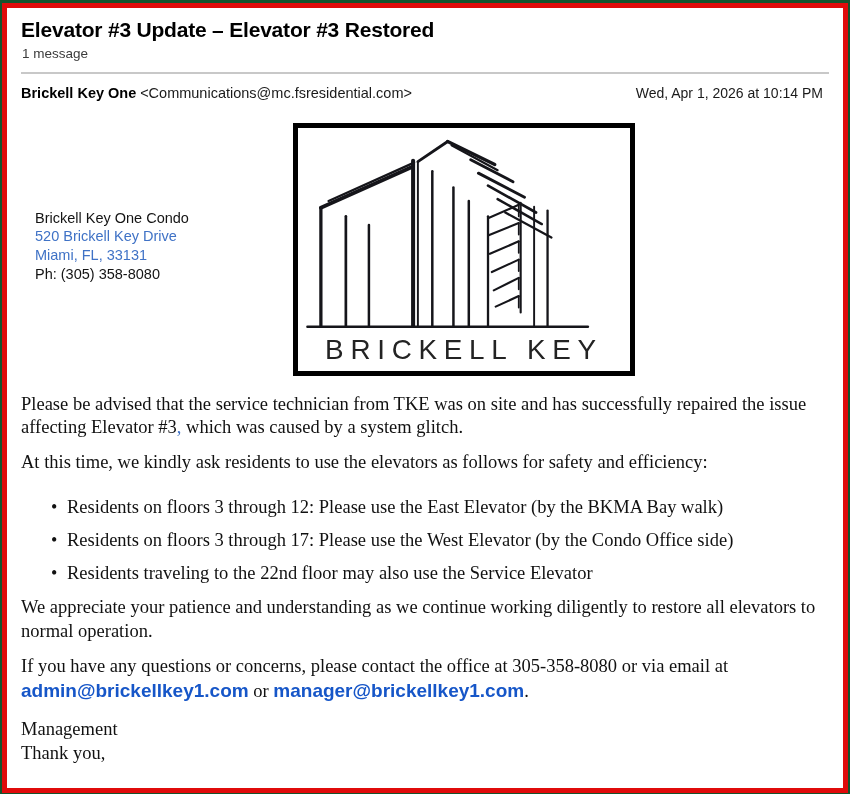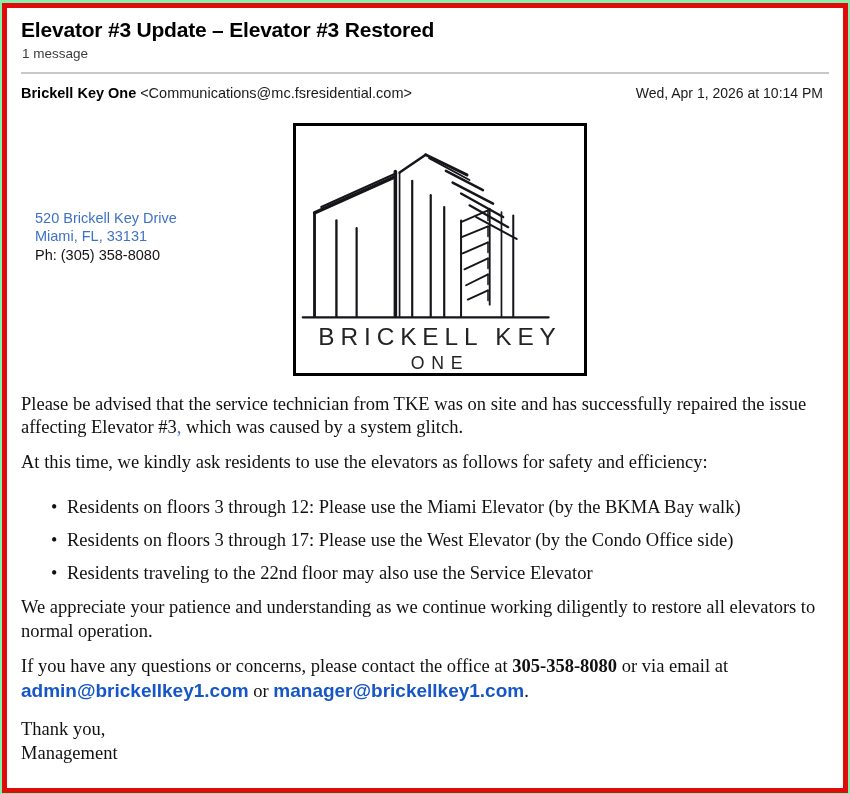--- a/index.html
+++ b/index.html
@@ -12,21 +12,21 @@
     height: 794px;
     overflow: hidden;
     font-family: "Liberation Sans", sans-serif;
   }
 
   .page {
     box-sizing: border-box;
     width: 850px;
     height: 794px;
     padding: 3px 2px 1px 2px;
-    background: #86efac;
+    background: #14532d;
   }
 
   .frame {
     box-sizing: border-box;
     width: 100%;
     height: 100%;
     border: 5px solid #e00b0b;
     background: #ffffff;
     padding: 0;
     position: relative;
@@ -95,23 +95,23 @@
   
   .logo-area {
     position: relative;
     height: 262px;
     margin-top: 22px;
   }
   .logo-box {
     position: absolute;
     left: 272px;
     top: 0px;
-    width: 294px;
+    width: 342px;
     height: 253px;
-    border: 3px solid #000000;
+    border: 5px solid #000000;
     background: #ffffff;
     box-sizing: border-box;
   }
   .logo-svg {
     display: block;
     width: 100%;
     height: 100%;
   }
   .address-block {
     position: absolute;
@@ -169,21 +169,21 @@
     color: #111111;
   }
 
   .mail-link {
     color: #1656c8;
     font-family: "Liberation Sans", sans-serif;
     font-weight: bold;
     font-size: 19px;
   }
   .phone-bold {
-    font-weight: bold;
+    font-weight: normal;
   }
   .signoff {
     font-family: "Liberation Serif", serif;
     font-size: 18.5px;
     line-height: 1.3;
     color: #111111;
     margin-top: 14px;
   }
   .signoff div { white-space: nowrap; }
 </style>
@@ -203,20 +203,21 @@
         <div class="sender-left">
           <span class="sender-name">Brickell Key One</span>
           <span class="sender-email">&lt;Communications@mc.fsresidential.com&gt;</span>
         </div>
         <div class="sender-date">Wed, Apr 1, 2026 at 10:14 PM</div>
       </div>
 
       <div class="logo-area">
 
         <div class="address-block">
+          <div>Brickell Key One Condo</div>
           <div class="addr-link">520 Brickell Key Drive</div>
           <div class="addr-link">Miami, FL, 33131</div>
           <div>Ph: (305) 358-8080</div>
         </div>
 
         <div class="logo-box">
           <svg class="logo-svg" viewBox="0 0 342 253" preserveAspectRatio="xMidYMid meet">
             <g fill="none" stroke="#15151a" stroke-linecap="round">
 
               <path d="M22 83 L118 40" stroke-width="4"></path>
@@ -272,35 +273,35 @@
       </div>
 
       <div class="body-copy">
 
         <p><span>Please be advised that the service technician from TKE was on site and has successfully repaired the issue affecting Elevator #3</span><span class="comma-blue">,</span><span> which was caused by a system glitch.</span></p>
 
         <p class="tight">At this time, we kindly ask residents to use the elevators as follows for safety and efficiency:</p>
 
         <ul class="bullets">
           <li>
-            <span class="dot">•</span><span>Residents on floors </span><b>3 through 12</b><span>: Please use the </span><b>Miami Elevator</b><span> (by the BKMA Bay walk)</span>
+            <span class="dot">•</span><span>Residents on floors </span><b>3 through 12</b><span>: Please use the </span><b>East Elevator</b><span> (by the BKMA Bay walk)</span>
           </li>
           <li>
             <span class="dot">•</span><span>Residents on floors </span><b>3 through 17</b><span>: Please use the </span><b>West Elevator</b><span> (by the Condo Office side)</span>
           </li>
           <li>
             <span class="dot">•</span><span>Residents traveling to the </span><b>22nd floor</b><span> may also use the </span><b>Service Elevator</b><span></span>
           </li>
         </ul>
 
         <p>We appreciate your patience and understanding as we continue working diligently to restore all elevators to normal operation.</p>
 
         <p><span>If you have any questions or concerns, please contact the office at </span><span class="phone-bold">305-358-8080</span><span> or via email at </span><span class="mail-link">admin@brickellkey1.com</span><span> or </span><span class="mail-link">manager@brickellkey1.com</span><span>.</span></p>
 
         <div class="signoff">
+          <div>Management</div>
           <div>Thank you,</div>
-          <div>Management</div>
         </div>
 
       </div>
     </div>
   </div>
 </div>
 
 </body></html>

